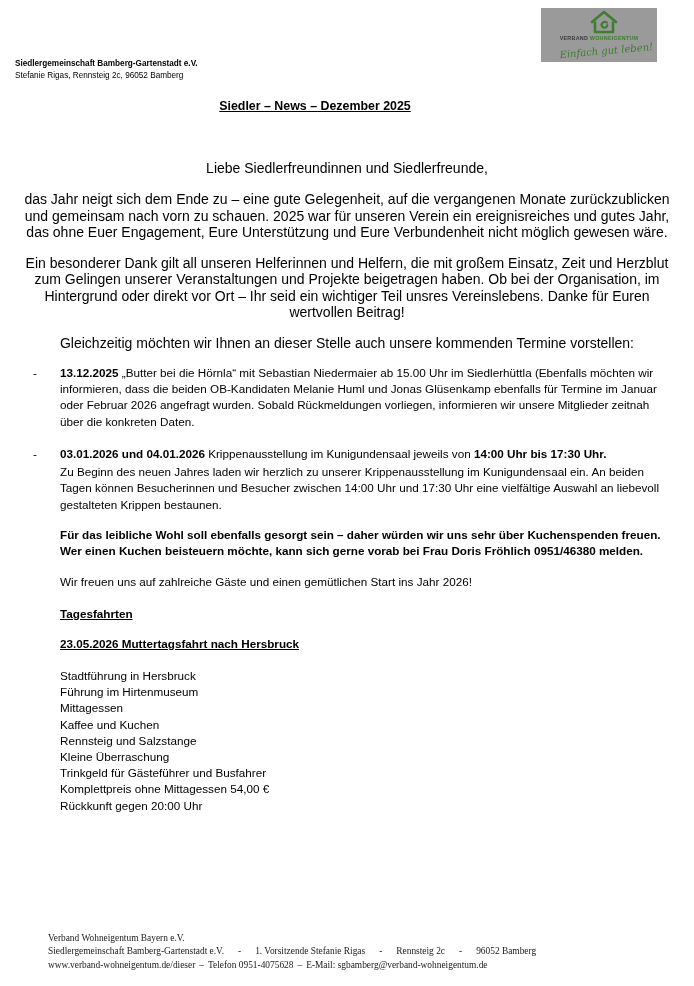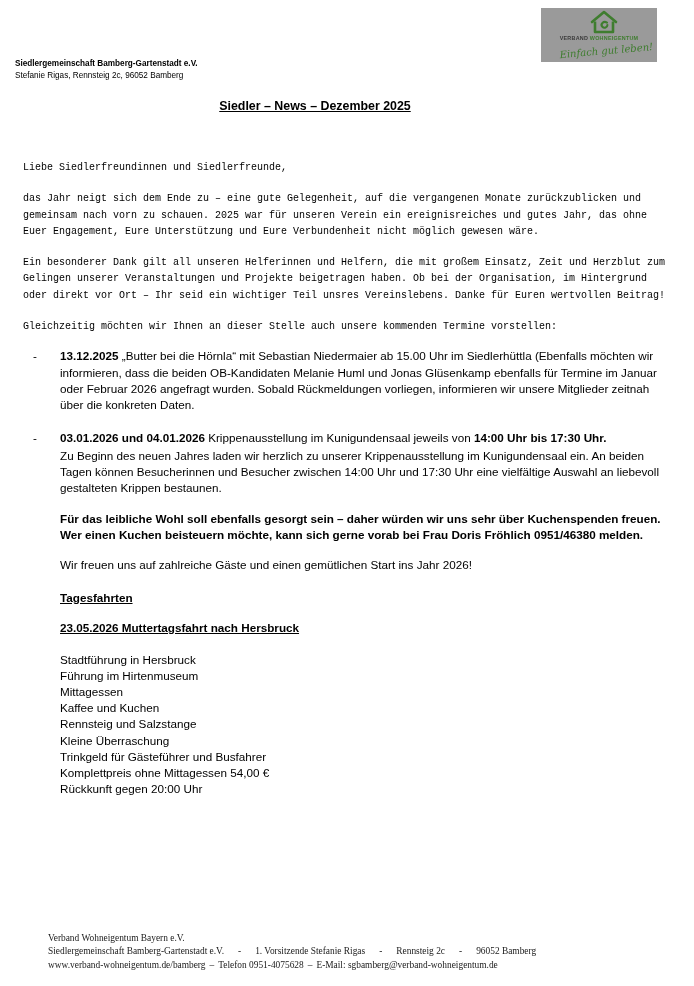--- a/index.html
+++ b/index.html
@@ -90,25 +90,24 @@
   }
 
   
   .body-area {
     position: absolute;
     top: 160px;
     left: 23px;
     width: 648px;
   }
   .para {
-    font-size: 10px;
+    font-size: 14px;
     line-height: 16.3px;
     margin: 0 0 15px 0;
-    text-align: left;
-    font-family: Liberation Mono, monospace;
+    text-align: center;
   }
   .para.tight { margin-bottom: 13px; }
   .b { font-weight: bold; }
 
   
   .bullet-list { margin: 0; padding: 0; }
   .bullet-item {
     position: relative;
     padding-left: 37px;
     font-size: 11.7px;
@@ -227,16 +226,16 @@
         <div class="itinerary-line">Komplettpreis ohne Mittagessen 54,00 €</div>
         <div class="itinerary-line">Rückkunft gegen 20:00 Uhr</div>
       </div>
 
     </div>
   </div>
 
   <div class="footer">
     <div>Verband Wohneigentum Bayern e.V.</div>
     <div><span>Siedlergemeinschaft Bamberg-Gartenstadt e.V.</span><span class="gap"></span><span>-</span><span class="gap"></span><span>1. Vorsitzende Stefanie Rigas</span><span class="gap"></span><span>-</span><span class="gap"></span><span>Rennsteig 2c</span><span class="gap"></span><span>-</span><span class="gap"></span><span>96052 Bamberg</span></div>
-    <div><span>www.verband-wohneigentum.de/bamberg</span><span class="sep">–</span><span>Telefon 0951-4075628</span><span class="sep">–</span><span>E-Mail:  sgbamberg@verband-wohneigentum.de</span></div>
+    <div><span>www.verband-wohneigentum.de/dieser</span><span class="sep">–</span><span>Telefon 0951-4075628</span><span class="sep">–</span><span>E-Mail:  sgbamberg@verband-wohneigentum.de</span></div>
   </div>
 
 </div>
 
 </body></html>

